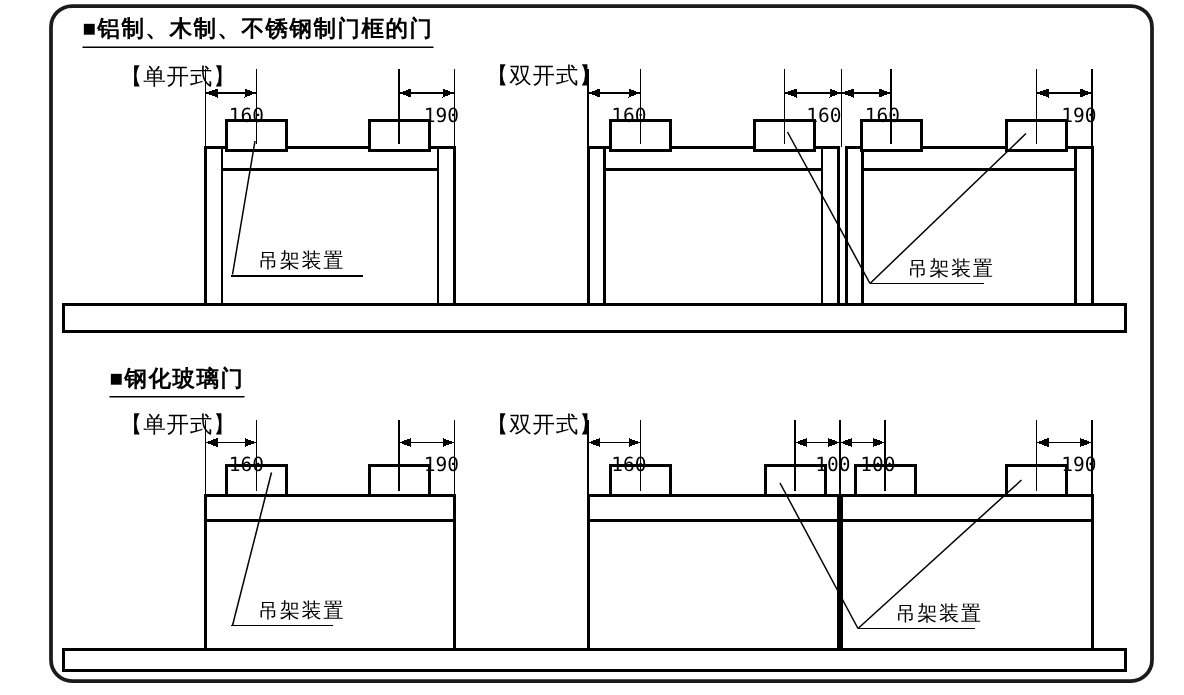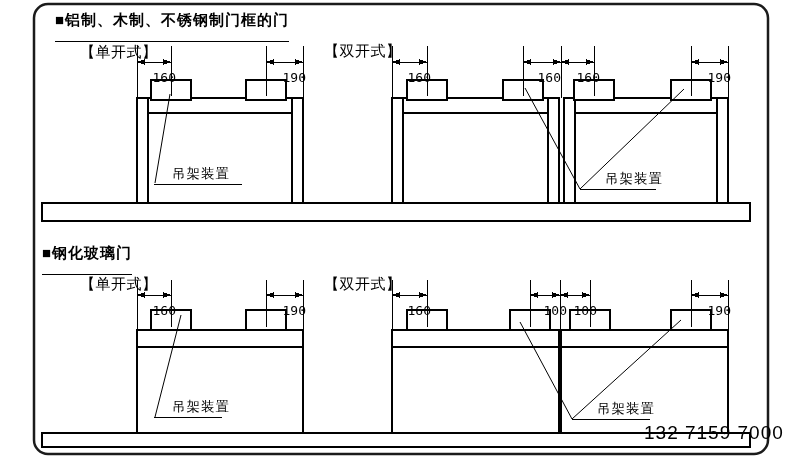--- a/index.html
+++ b/index.html
@@ -3,21 +3,21 @@
 <meta charset="utf-8">
 <style>
   html,body{margin:0;padding:0;background:#fff;}
   .canvas{
     position:relative;width:789px;height:463px;background:#ffffff;
     font-family:"Liberation Sans",sans-serif;color:#000;overflow:hidden;
   }
   .canvas svg{position:absolute;left:0;top:0;}
   .txt{position:absolute;white-space:nowrap;line-height:1.1;}
   .heading{font-size:15px;font-weight:700;letter-spacing:1px;
-           border-bottom:1.5px solid #000;padding-bottom:12px;}
+           border-bottom:1.5px solid #000;padding-bottom:2px;}
   .mode{font-size:15px;letter-spacing:0.5px;margin-left:12px;}
   .dim{font-size:13px;width:44px;text-align:right;font-family:"DejaVu Sans Mono","Liberation Mono",monospace;margin-top:28px;}
   .hanger{font-size:13.5px;letter-spacing:1px;margin-left:12px;}
   .phone{font-size:19px;letter-spacing:1px;}
 </style>
 </head>
 <body>
 
 <div class="canvas">
 
@@ -169,28 +169,27 @@
   <div class="txt dim" style="left:132px;top:43px;">160</div>
   <div class="txt dim" style="left:262px;top:43px;">190</div>
   <div class="txt dim" style="left:387px;top:43px;">160</div>
   <div class="txt dim" style="left:517px;top:43px;">160</div>
   <div class="txt dim" style="left:556px;top:43px;">160</div>
   <div class="txt dim" style="left:687px;top:43px;">190</div>
 
   <div class="txt hanger" style="left:160px;top:167px;">吊架装置</div>
   <div class="txt hanger" style="left:593px;top:172px;">吊架装置</div>
 
-  <div class="txt heading" style="left:42px;top:245px;">■钢化玻璃门</div>
+  <div class="txt heading" style="left:73px;top:245px;">■钢化玻璃门</div>
   <div class="txt mode" style="left:68px;top:276px;">【单开式】</div>
   <div class="txt mode" style="left:312px;top:276px;">【双开式】</div>
 
   <div class="txt dim" style="left:132px;top:276px;">160</div>
   <div class="txt dim" style="left:262px;top:276px;">190</div>
   <div class="txt dim" style="left:387px;top:276px;">160</div>
   <div class="txt dim" style="left:523px;top:276px;">100</div>
   <div class="txt dim" style="left:553px;top:276px;">100</div>
   <div class="txt dim" style="left:687px;top:276px;">190</div>
 
   <div class="txt hanger" style="left:160px;top:400px;">吊架装置</div>
   <div class="txt hanger" style="left:585px;top:402px;">吊架装置</div>
 
-  <div class="txt phone" style="left:644px;top:423px;">132 7159 7000</div>
 </div>
 
 </body></html>

